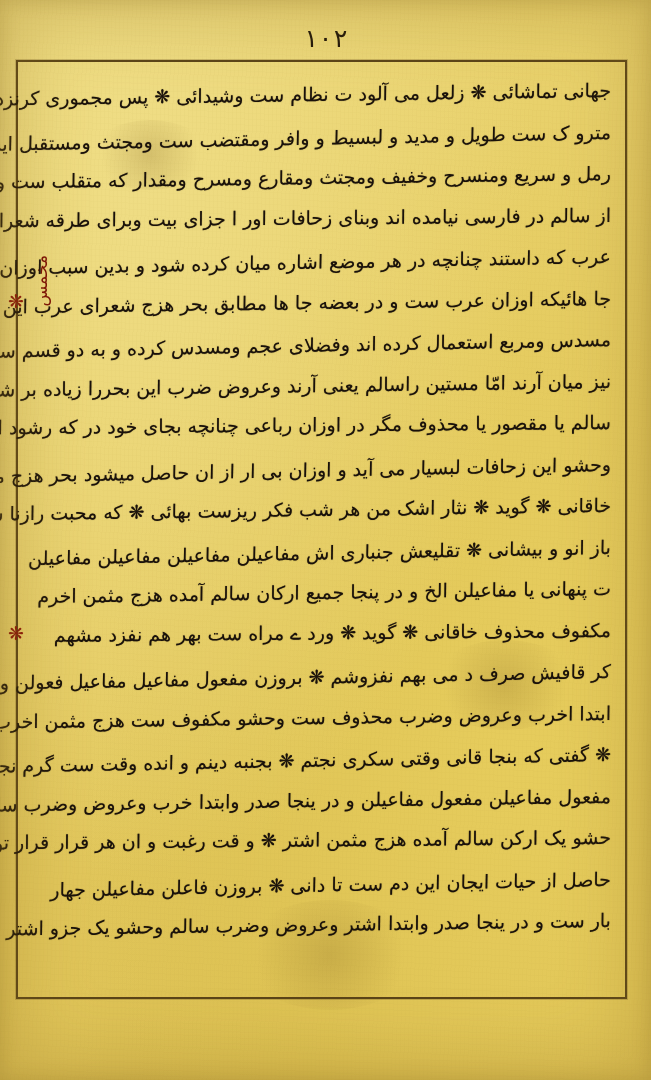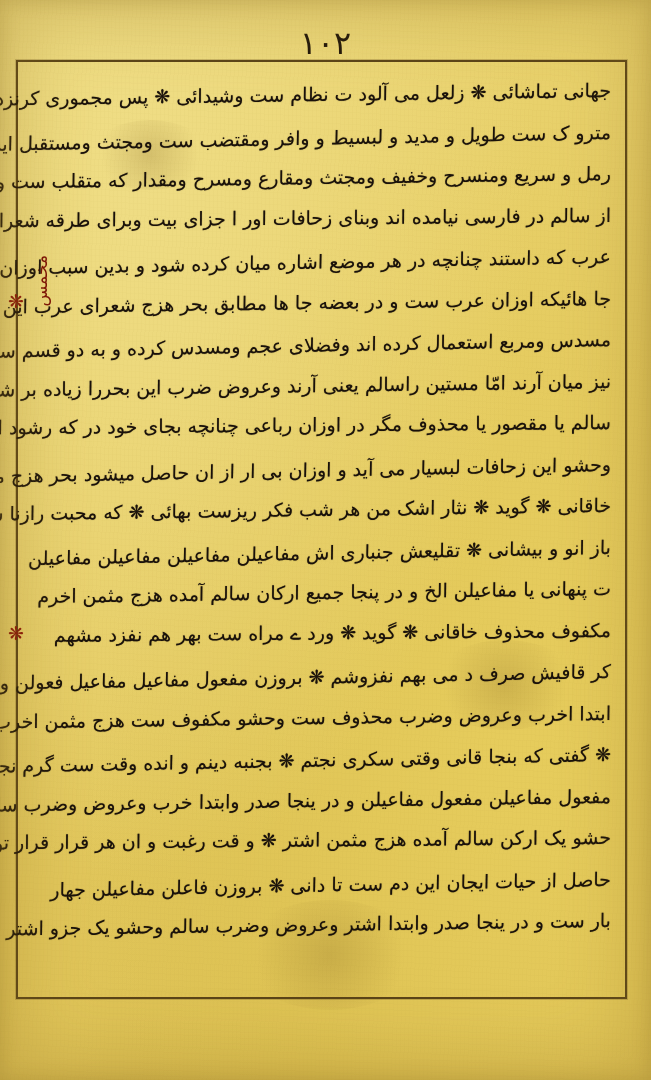--- a/index.html
+++ b/index.html
@@ -57,22 +57,22 @@
     box-shadow: 0 0 0 1px rgba(90,68,24,.25);
   }
 
   
   #page-number {
     position: absolute;
     top: 24px;
     left: 0;
     width: 651px;
     text-align: center;
-    font-family: Liberation Serif, serif;
-    font-size: 32px;
+    font-family: Liberation Mono, monospace;
+    font-size: 25px;
     letter-spacing: 2px;
     color: #20160a;
     direction: rtl;
   }
 
   
   #text-body {
     position: absolute;
     left: 22px;
     top: 66px;

